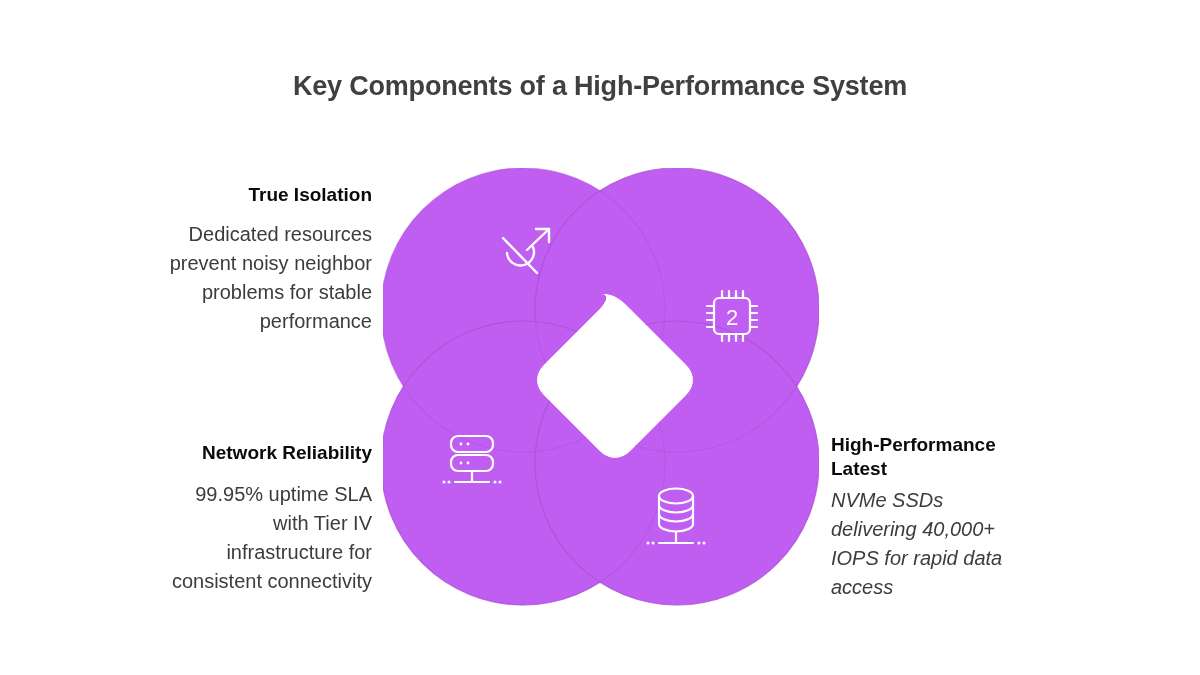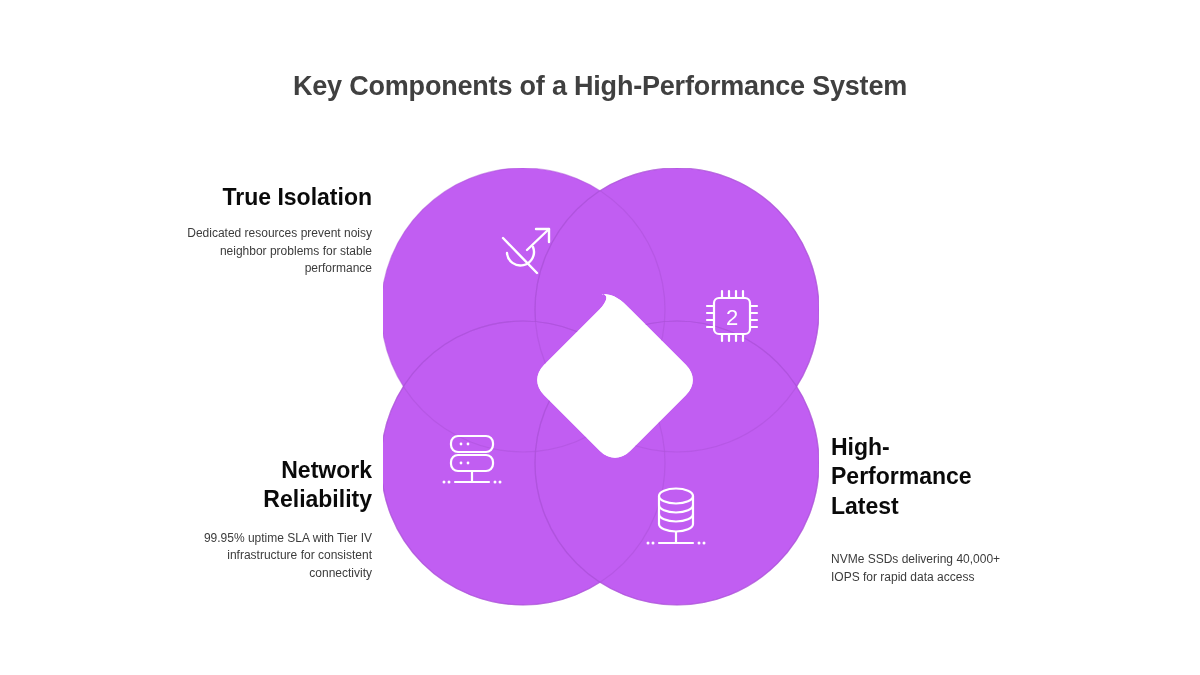--- a/index.html
+++ b/index.html
@@ -57,28 +57,28 @@
   .icon-isolation { left: 497px; top: 226px; }
   .icon-cpu       { left: 701px; top: 285px; }
   .icon-network   { left: 440px; top: 430px; }
   .icon-storage   { left: 644px; top: 483px; }
 
   
   .block {
     position: absolute;
   }
   .block .heading {
-    font-size: 23px;
+    font-size: 19px;
     font-weight: bold;
     color: #0a0a0a;
     line-height: 1.28;
     margin: 0;
   }
   .block .body {
-    font-size: 12px;
+    font-size: 20px;
     font-weight: normal;
     color: #3c3c3c;
     line-height: 1.45;
     margin: 0;
   }
 
   .block-left  { text-align: right; }
   .block-right { text-align: left; }
 
   
@@ -93,32 +93,32 @@
   #block-processors {
     left: 831px;
     top: 177px;
     width: 200px;
   }
   #block-processors .body { margin-top: 16px; }
 
   
   #block-network {
     left: 168px;
-    top: 456px;
+    top: 441px;
     width: 204px;
   }
   #block-network .body { margin-top: 15px; }
 
   
   #block-storage {
     left: 831px;
     top: 433px;
     width: 192px;
   }
-  #block-storage .body { margin-top: 30px; }
+  #block-storage .body { margin-top: 4px; font-style: italic; }
 </style>
 </head>
 <body>
 
 <div id="slide">
 
   <div class="title">Key Components of a High-Performance System</div>
 
   <div class="venn">
     <svg width="436" height="438" viewBox="0 0 436 438">

